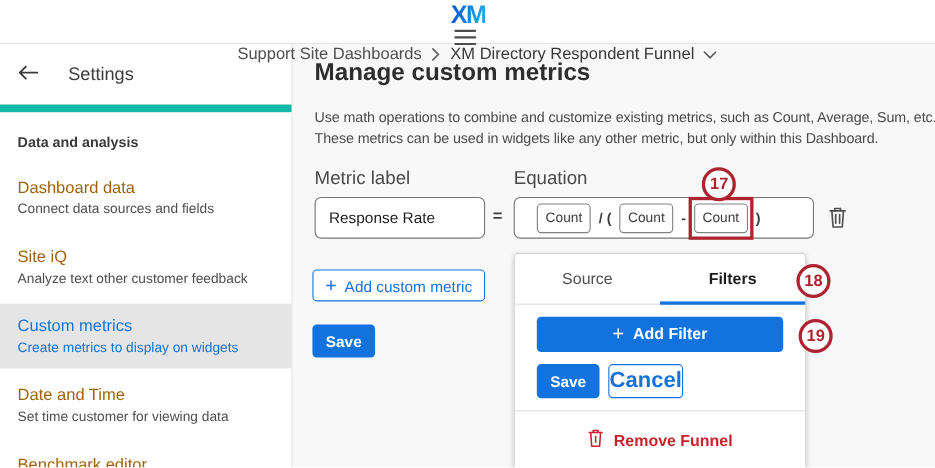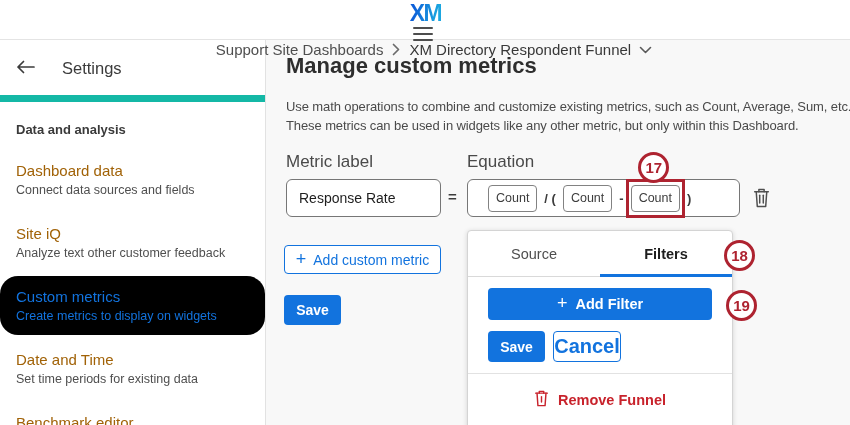--- a/index.html
+++ b/index.html
@@ -23,21 +23,21 @@
   
   .sidebar { position:absolute; left:0; top:40px; width:266px; bottom:0; background:#fff;
              border-right:1px solid #e2e2e2; z-index:2; }
   .settings-back { display:flex; align-items:center; gap:27px; padding:19px 16px 17px 16px;
                    border-bottom:7px solid #14b8a6; color:#3b3b3b; font-size:16.5px; cursor:pointer; }
   .section-label { margin:20px 16px 0 16px; font-size:13px; font-weight:700; color:#3a3a3a; }
   .nav { margin-top:13px; }
   .nav-item { padding:11px 16px; margin-bottom:4px; cursor:pointer; }
   .nav-title { font-size:15px; line-height:19px; color:#a16207; margin-bottom:2px; }
   .nav-sub { font-size:12.5px; line-height:16px; color:#4f4f4f; }
-  .nav-item.active { background:#000000;border-radius:18px; }
+  .nav-item.active { background:#e5e5e5; }
   .nav-item.active .nav-title, .nav-item.active .nav-sub { color:#1273de; }
 
   
   .main { position:absolute; left:266px; top:40px; right:0; bottom:0; background:#f8f8f8; }
   .page-title { position:absolute; left:20px; top:13px; font-size:22px; font-weight:700; color:#2e2e2e; }
   .description { position:absolute; left:20px; top:57px; width:566px; font-size:13px;
                  line-height:19px; color:#4a4a4a; letter-spacing:-0.1px; }
   .field-label { position:absolute; font-size:17px; color:#4a4a4a; }
   .lbl-metric { left:20px; top:112px; }
   .lbl-equation { left:201px; top:112px; }
@@ -143,21 +143,21 @@
       <div class="nav-item">
         <div class="nav-title">Site iQ</div>
         <div class="nav-sub">Analyze text other customer feedback</div>
       </div>
       <div class="nav-item active">
         <div class="nav-title">Custom metrics</div>
         <div class="nav-sub">Create metrics to display on widgets</div>
       </div>
       <div class="nav-item">
         <div class="nav-title">Date and Time</div>
-        <div class="nav-sub">Set time periods for existing data</div>
+        <div class="nav-sub">Set time customer for viewing data</div>
       </div>
       <div class="nav-item">
         <div class="nav-title">Benchmark editor</div>
 
       </div>
     </div>
   </div>
 
   <div class="main">
     <h1 class="page-title">Manage custom metrics</h1>

